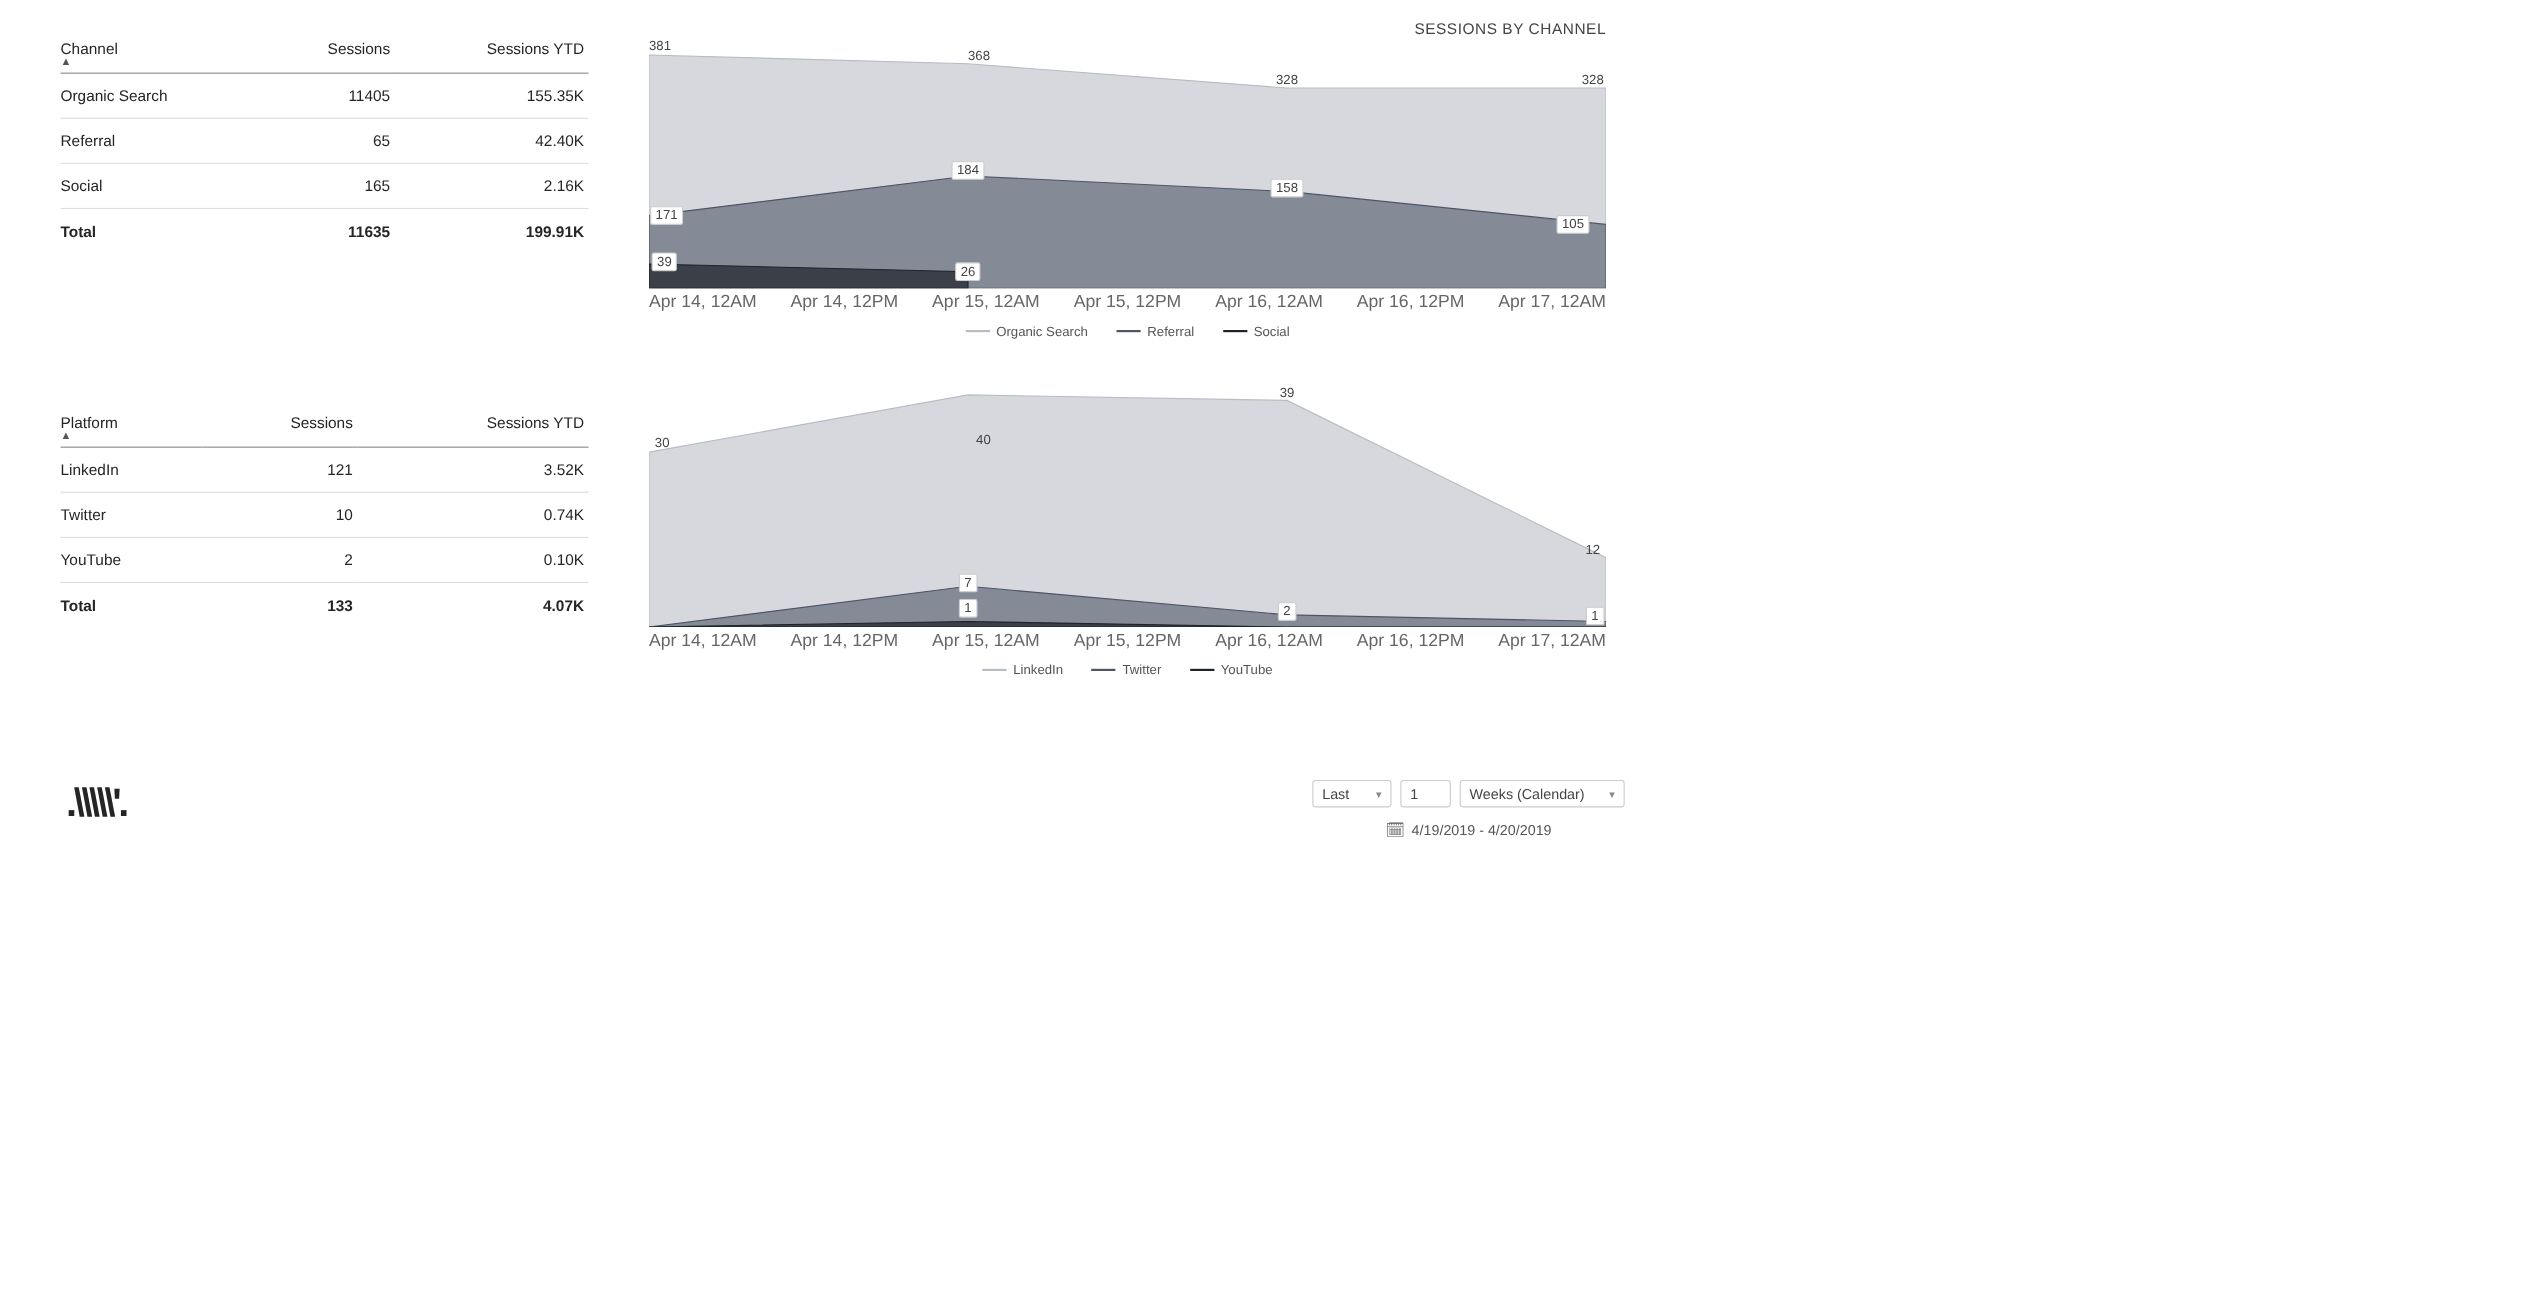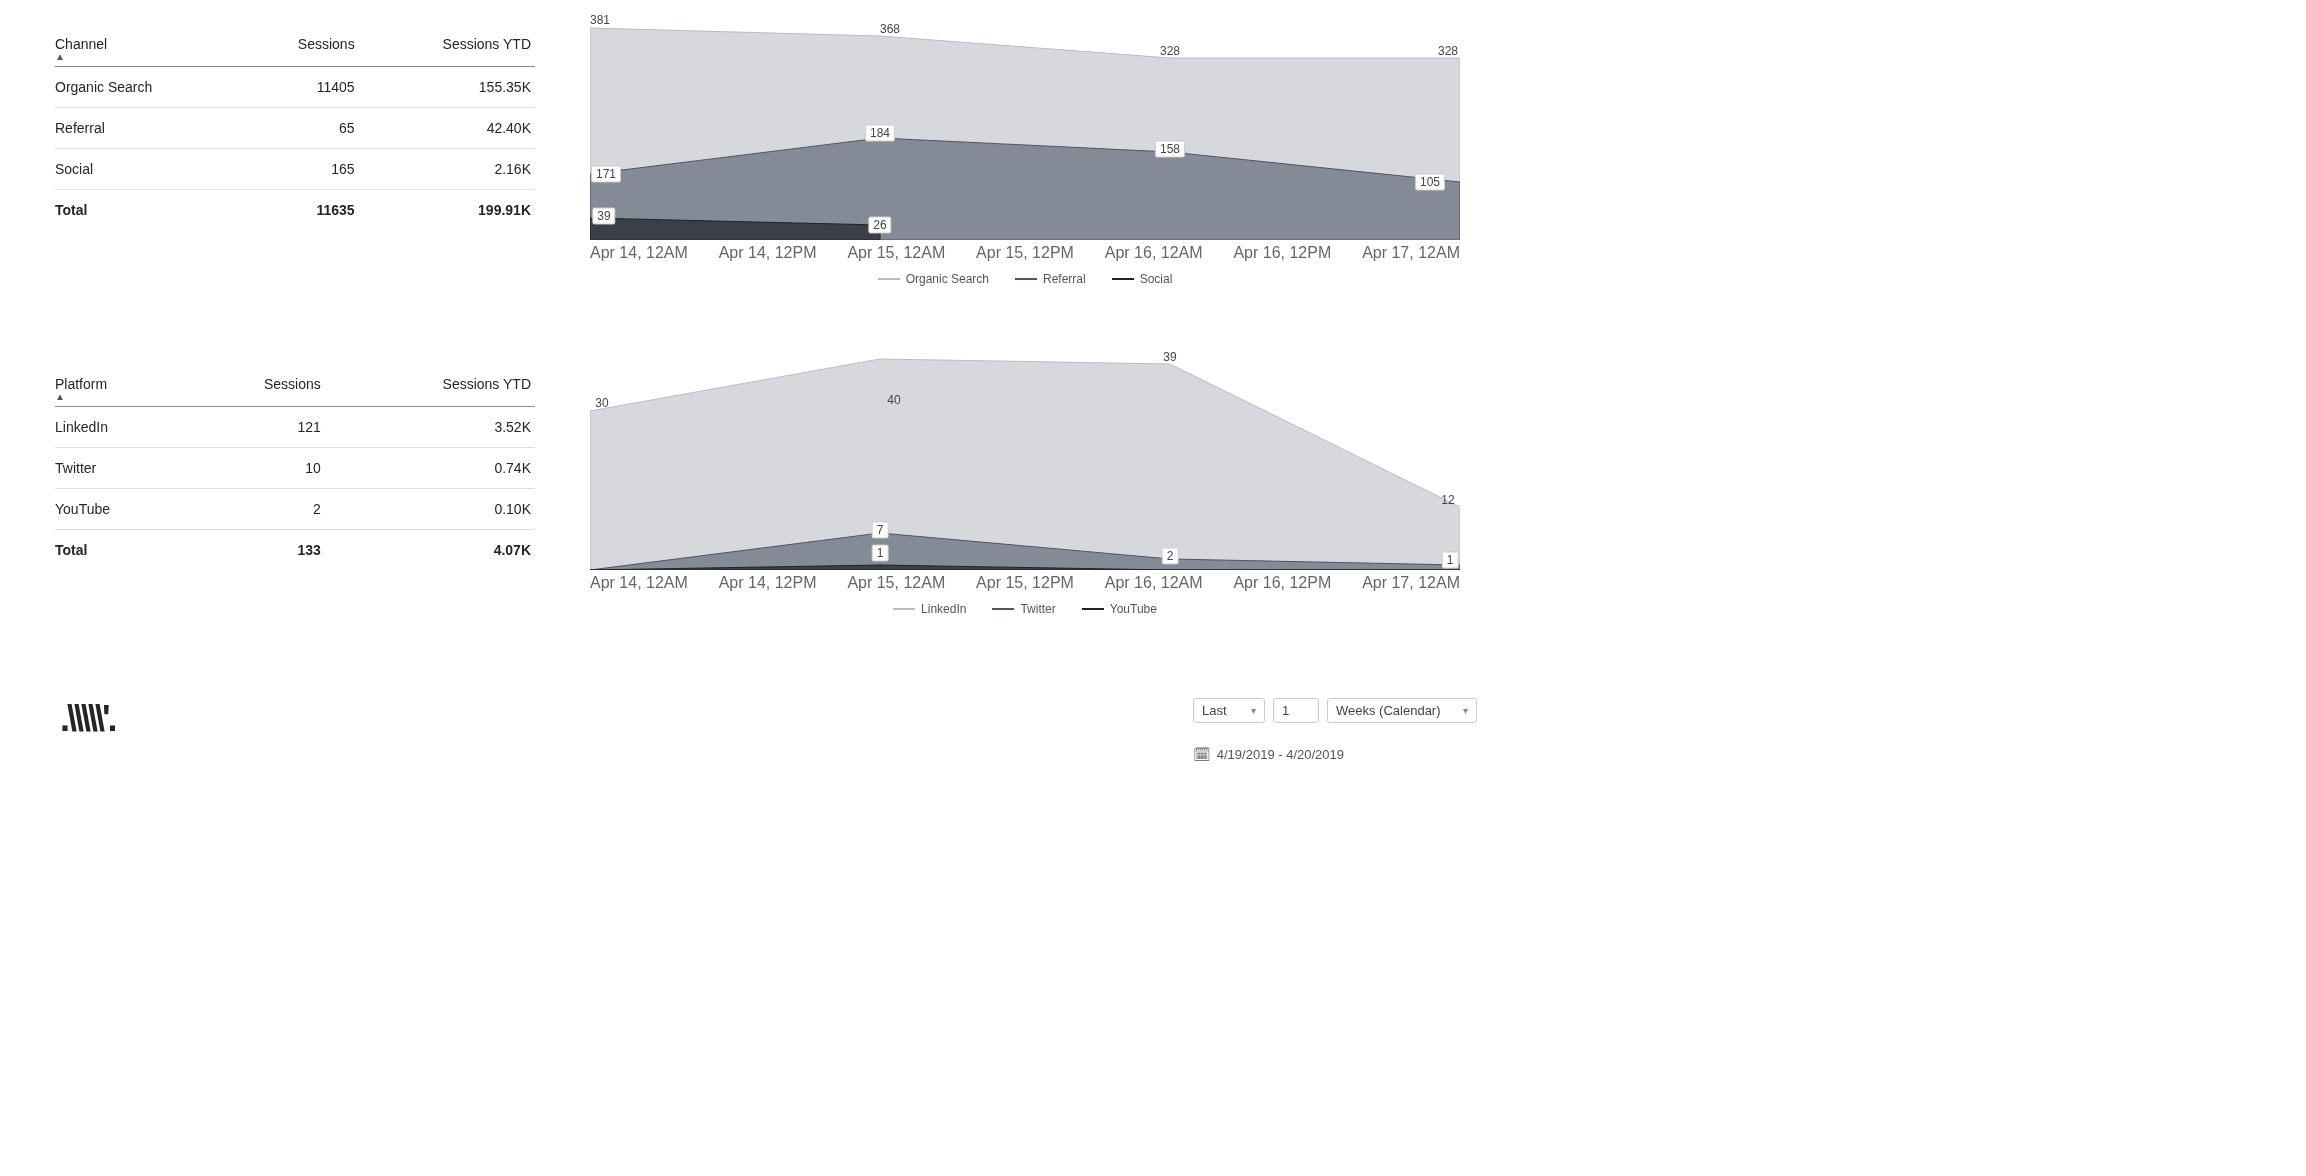--- a/index.html
+++ b/index.html
@@ -102,21 +102,21 @@
   .footer {
     position:absolute;
     left: 60px;
     bottom: 22px;
     right: 60px;
     display:flex;
     justify-content:space-between;
     align-items:flex-start;
   }
   .logo { font-size:36px; font-weight:900; letter-spacing:-3px; cursor:default; }
-  .controls { display:flex; flex-direction:column; gap:23px; align-items:flex-start; }
+  .controls { display:flex; flex-direction:column; gap:12px; align-items:center; }
   .controls .row { display:flex; gap:8px; }
   .sel, .numbox {
     border:1px solid #ccc;
     border-radius:3px;
     font-size:13px;
     padding:4px 8px;
     display:flex;
     align-items:center;
     justify-content:space-between;
     gap:8px;
@@ -198,20 +198,21 @@
       <tr class="total">
         <td>Total</td>
         <td>133</td>
         <td>4.07K</td>
       </tr>
     </tbody>
   </table>
 </div>
 
 <div class="panel chart-pane" style="left:590px; top:18px;">
+  <div class="chart-title">SESSIONS BY CHANNEL</div>
   <div class="chart-plot" style="height:222px;">
     <svg width="870" height="222" viewBox="0 0 870 222" preserveAspectRatio="none">
 
       <path d="M0,10 L290,18 L580,40 L870,40 L870,222 L0,222 Z" fill="#d6d8dd" stroke="#b8bcc5" stroke-width="1"></path>
 
       <path d="M0,156 L290,120 L580,134 L870,164 L870,222 L0,222 Z" fill="#858a97" stroke="#4e5567" stroke-width="1"></path>
 
       <path d="M0,200 L290,207 L290,222 L0,222 Z" fill="#3a3f48" stroke="#1f232a" stroke-width="1"></path>
     </svg>
 

